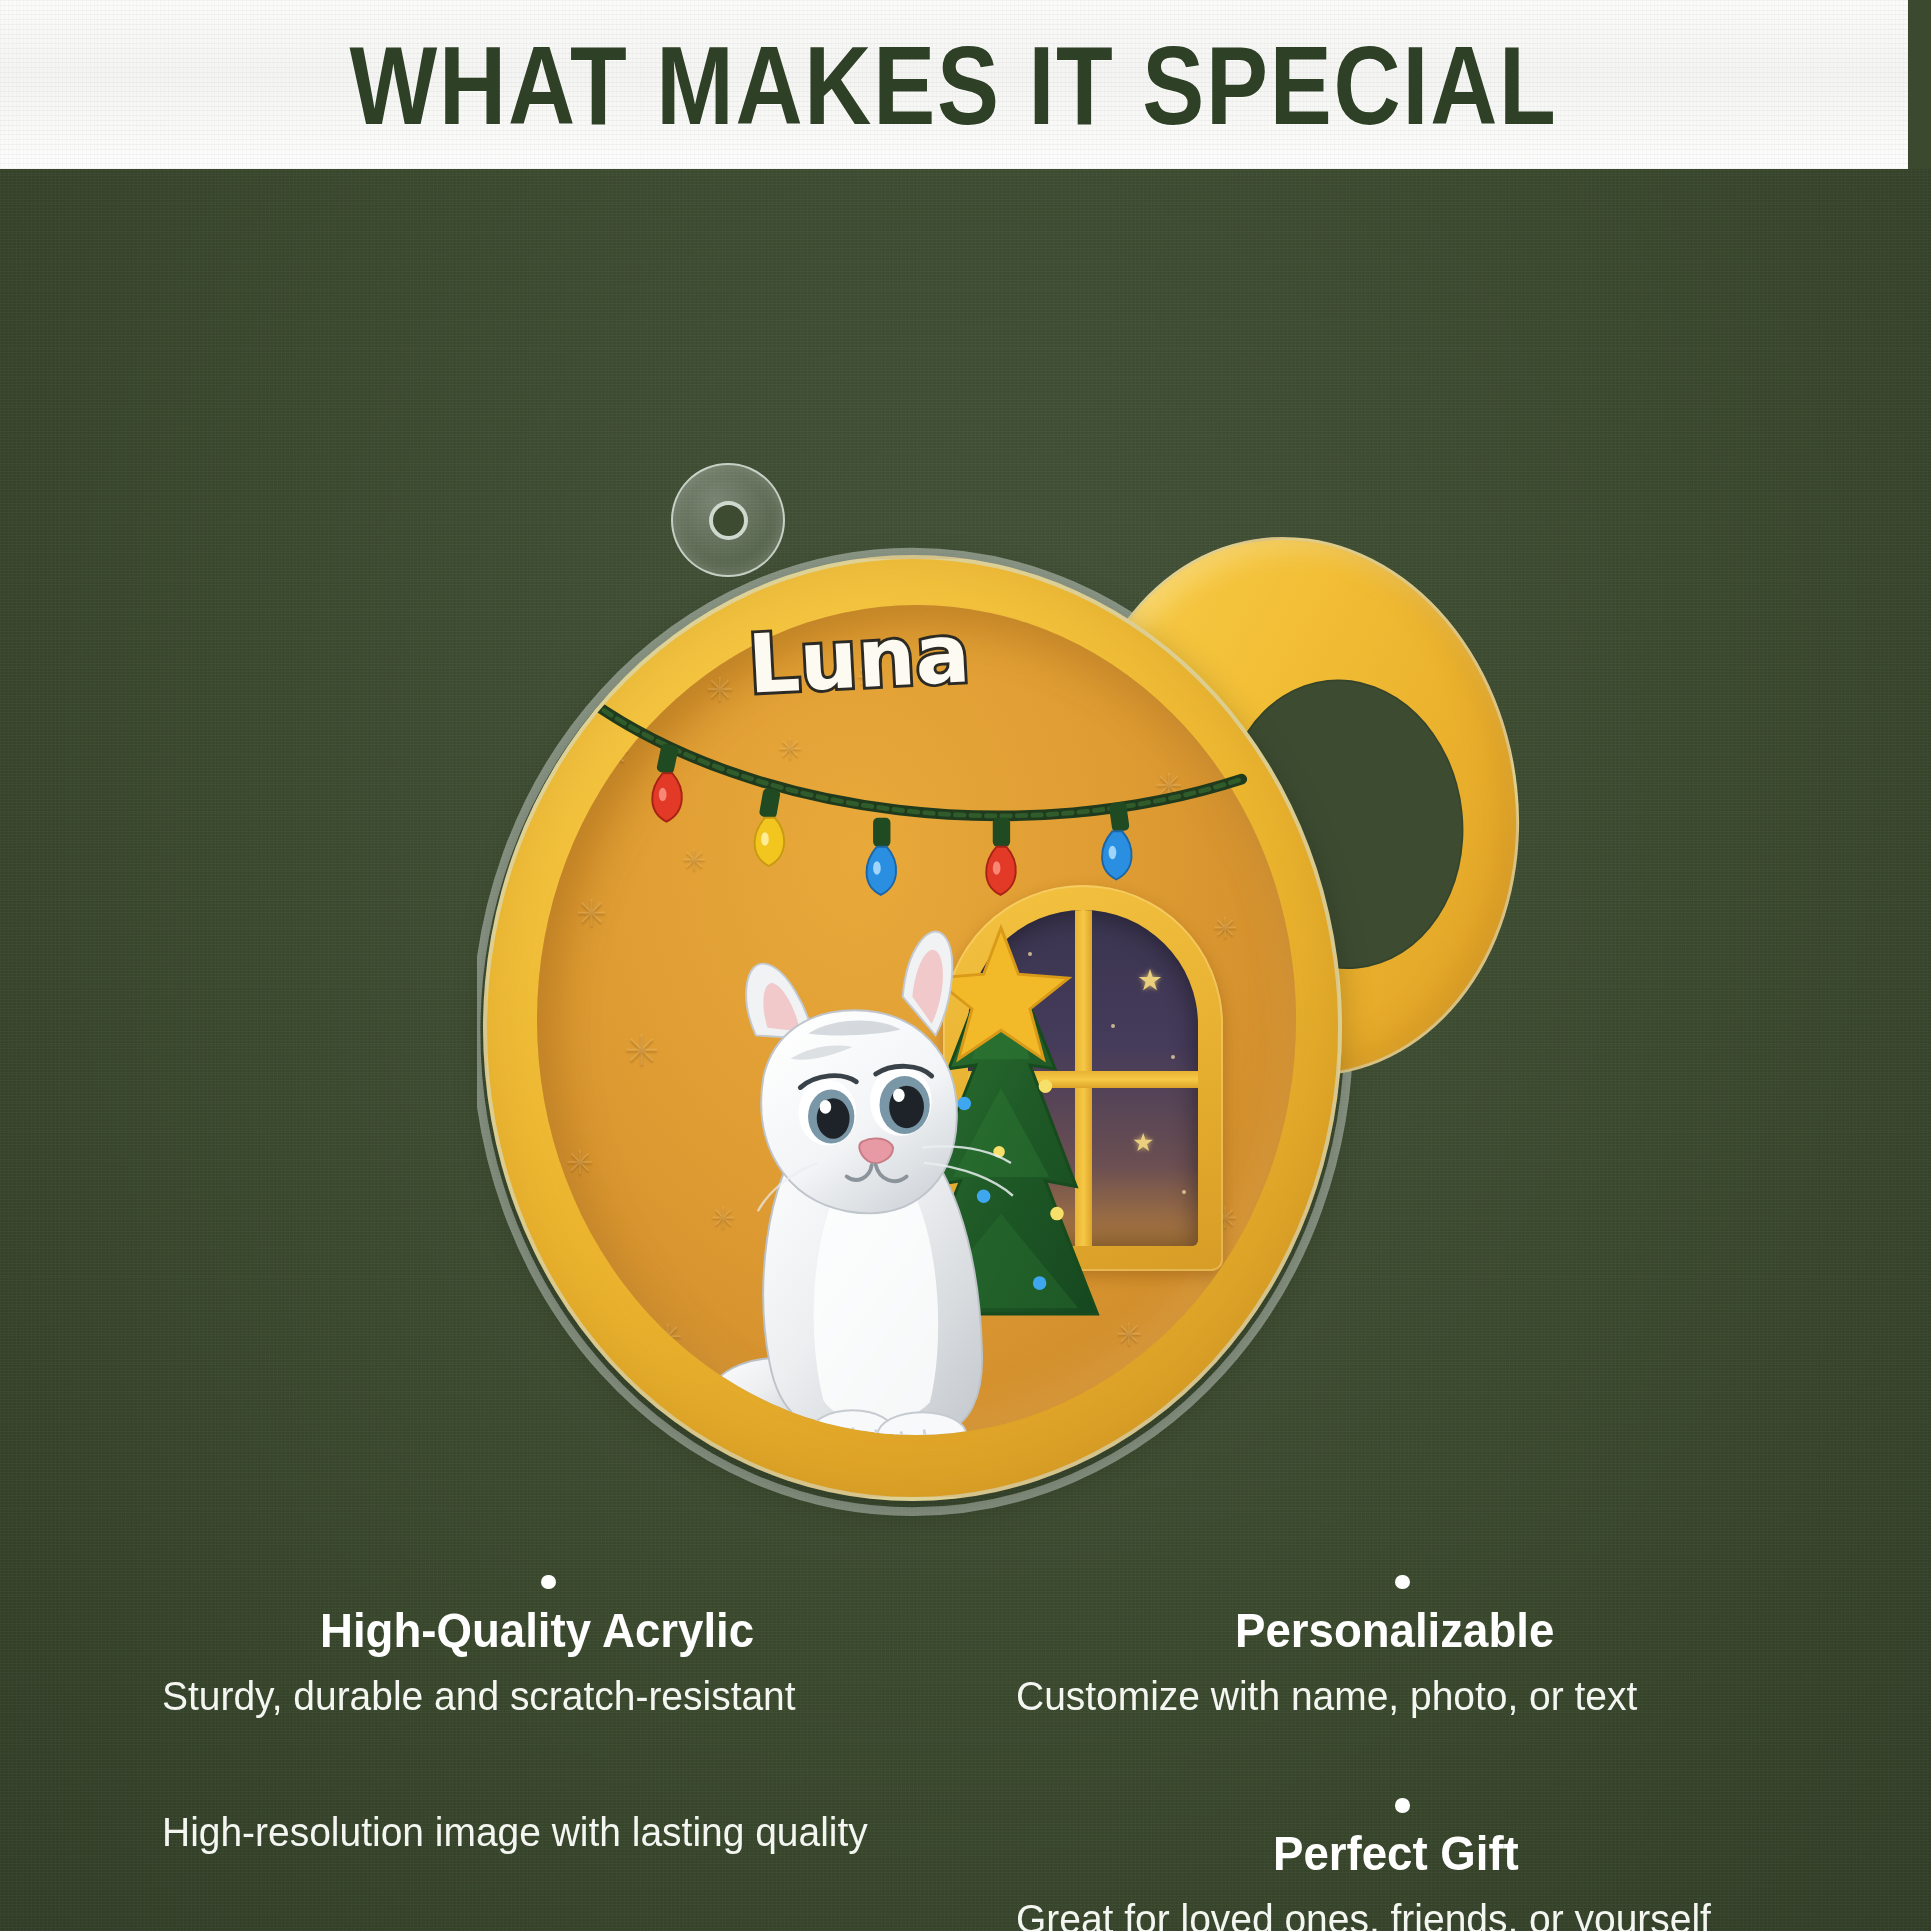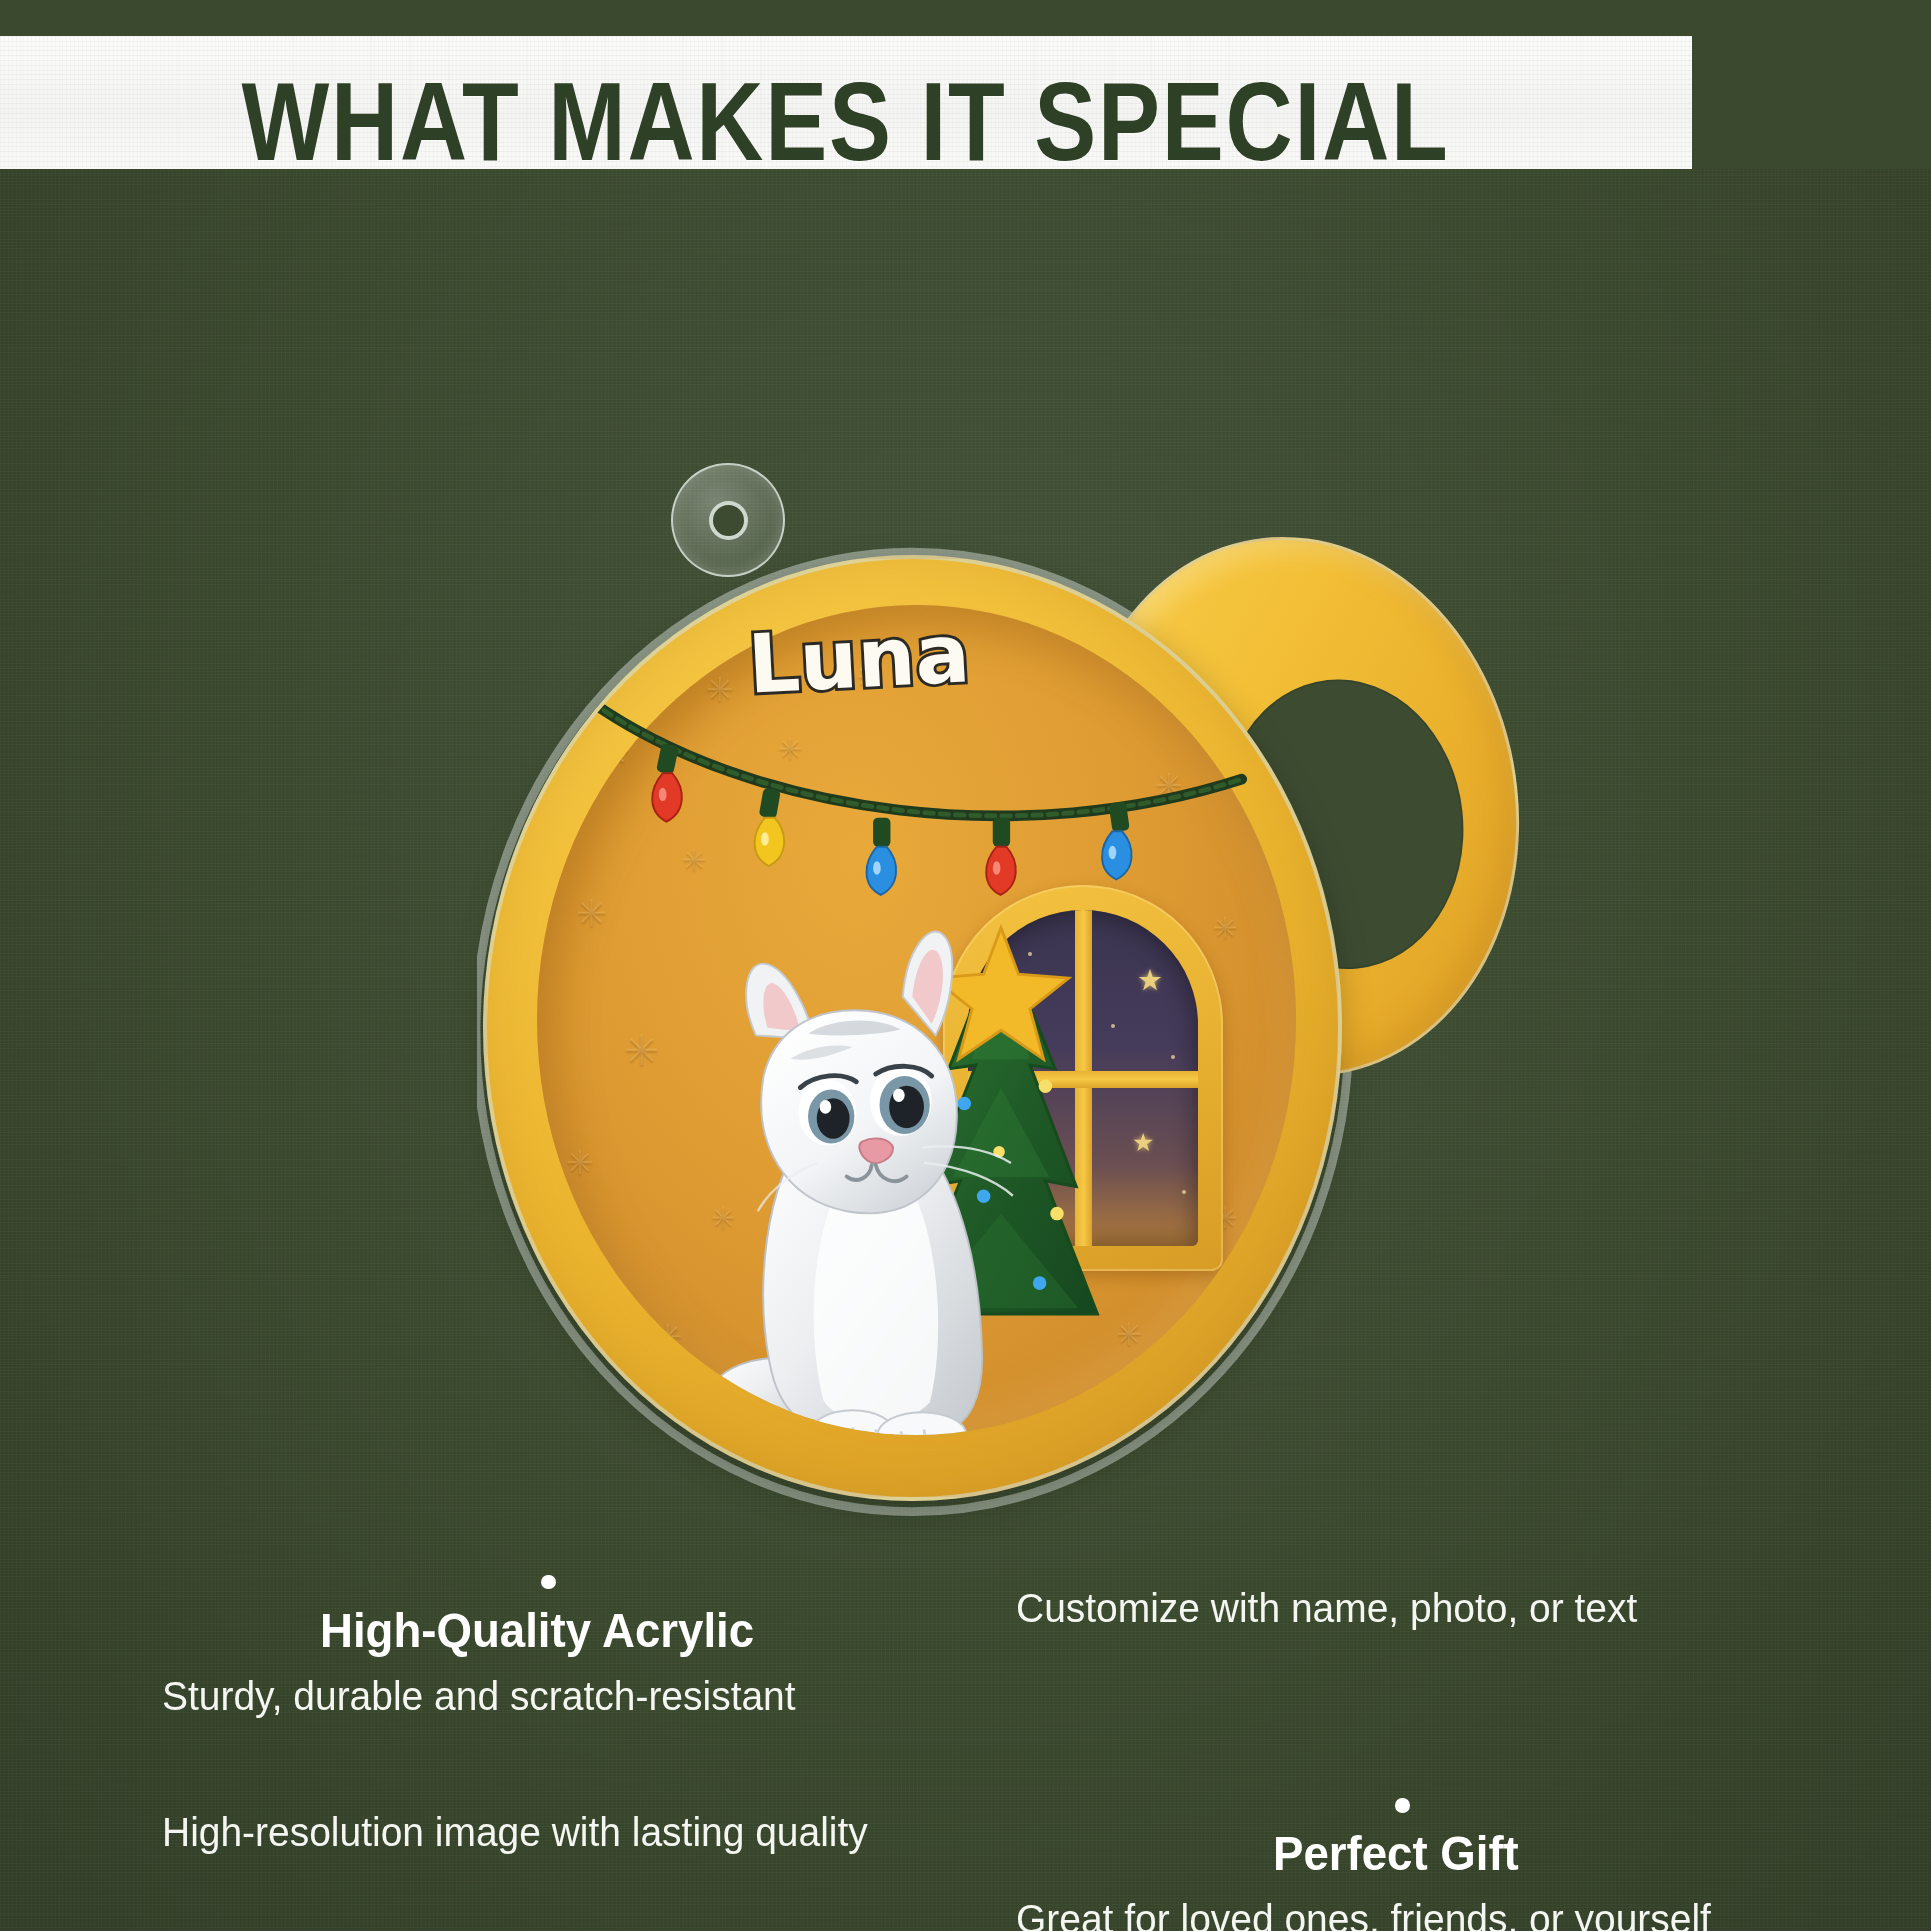--- a/index.html
+++ b/index.html
@@ -6,28 +6,27 @@
   * { margin:0; padding:0; box-sizing:border-box; }
   html,body { width:1931px; height:1931px; overflow:hidden; }
   body {
     font-family:"Liberation Sans", sans-serif;
     background:#3b4a2e;
     position:relative;
   }
 
   
   #header-band{
-    position:absolute; left:0; top:0; width:1692px; height:169px;
+    position:absolute; left:0; top:0; width:1908px; height:169px;
     background:
       repeating-linear-gradient(0deg, rgba(0,0,0,.035) 0px, rgba(0,0,0,.035) 1px, rgba(255,255,255,0) 1px, rgba(255,255,255,0) 4.8px),
       repeating-linear-gradient(90deg, rgba(0,0,0,.018) 0px, rgba(0,0,0,.018) 1px, rgba(255,255,255,0) 1px, rgba(255,255,255,0) 3.9px),
       linear-gradient(180deg,#fbfbfa 0%,#f4f4f2 45%,#fdfdfd 100%);
     display:flex; align-items:center; justify-content:center;
     overflow:hidden;
-    margin-top:36px;
   }
   #page-title{
     font-family:"Liberation Sans", sans-serif;
     font-weight:700;
     font-size:100px;
     line-height:1;
     letter-spacing:1.9px;
     color:#2e4026;
     transform:scaleX(.93) scaleY(1.12);
     transform-origin:center;
@@ -372,20 +371,24 @@
 
     <div class="feature">
       <div class="feature-head">
         <span class="bullet"></span>
         <span class="feature-title">High-Quality Acrylic</span>
       </div>
       <div class="feature-desc">Sturdy, durable and scratch-resistant</div>
     </div>
 
     <div class="feature">
+      <div class="feature-head">
+        <span class="bullet"></span>
+        <span class="feature-title">Personalizable</span>
+      </div>
       <div class="feature-desc">Customize with name, photo, or text</div>
     </div>
 
     <div class="feature">
       <div class="feature-desc">High-resolution image with lasting quality</div>
     </div>
 
     <div class="feature">
       <div class="feature-head">
         <span class="bullet"></span>

